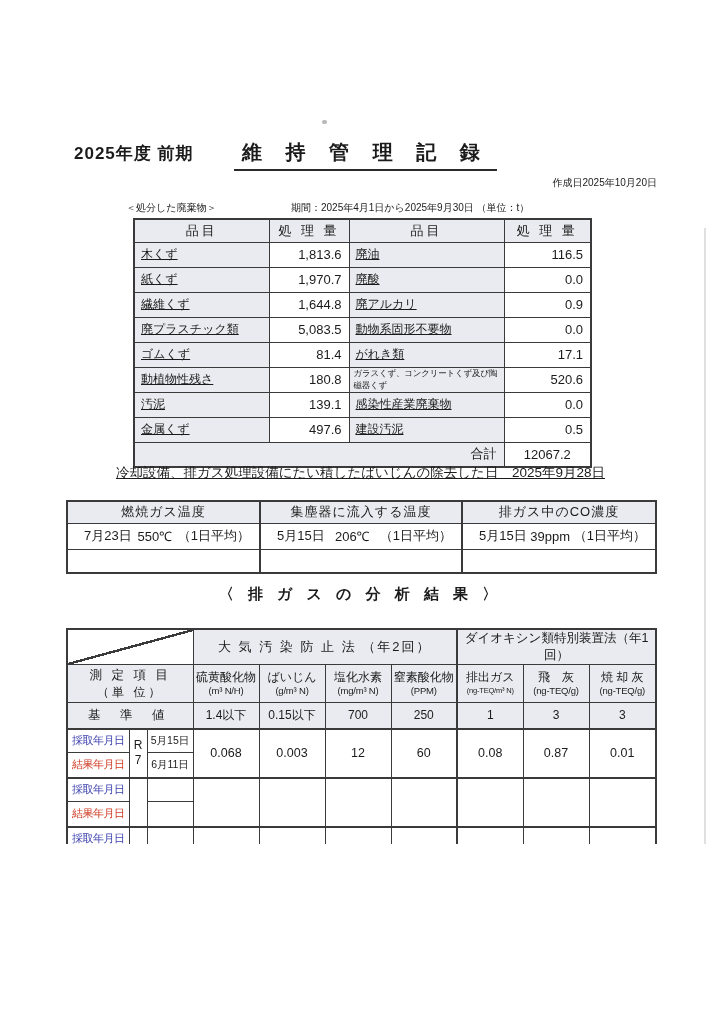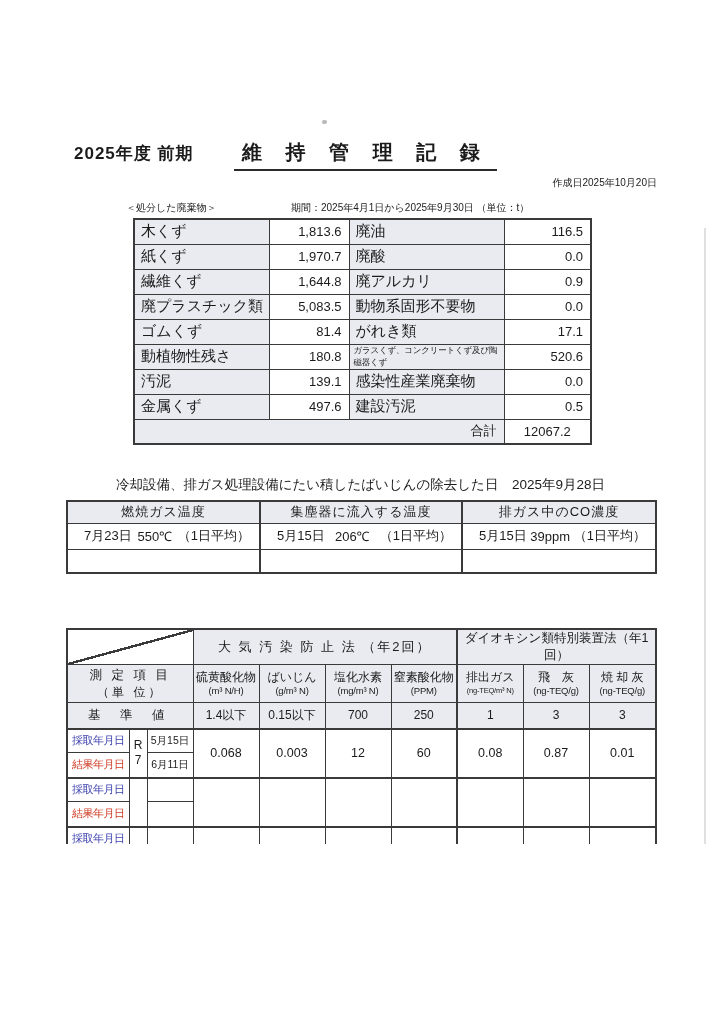--- a/index.html
+++ b/index.html
@@ -4,21 +4,21 @@
 <style>
   html,body{margin:0;padding:0;}
   .page{position:relative;width:724px;height:844px;background:#ffffff;overflow:hidden;
         font-family:"Liberation Sans",sans-serif;color:#1b1b1b;}
   .abs{position:absolute;}
   table{border-collapse:collapse;table-layout:fixed;}
   td{border:1.5px solid #3a3a3a;vertical-align:middle;overflow:hidden;padding:0;}
   .shade{background:#e9ebf0;}
   .ctr{text-align:center;}
   .hdr{font-size:13px;text-align:center;letter-spacing:3px;}
-  .item{font-size:15px;padding-left:6px;text-align:left;}
+  .item{font-size:12px;padding-left:6px;text-align:left;text-decoration:underline;}
   .item-sm{font-size:8.5px;padding-left:4px;text-align:left;letter-spacing:-0.2px;}
   .num{font-size:13px;text-align:right;padding-right:7px;padding-left:12px;}
   .fiscal{font-size:17px;font-weight:bold;letter-spacing:1px;}
   .title-wrap{font-size:20px;font-weight:bold;}
   .title-underline{display:inline-block;letter-spacing:9px;border-bottom:2px solid #2b2b2b;padding:0 8px 3px 8px;}
   .small-label{font-size:10px;}
   .note-ctr{font-size:13.5px;text-align:center;}
   .mhdr{font-size:13px;text-align:center;letter-spacing:1px;}
   .mrow{display:flex;justify-content:space-between;align-items:center;padding:0 9px 0 16px;font-size:13px;}
   .an-title{font-size:15px;font-weight:600;letter-spacing:5px;text-align:center;}
@@ -63,20 +63,26 @@
   <div class="abs small-label" style="left:291px;top:201px;">期間：2025年4月1日から2025年9月30日 （単位：t）</div>
 
   <table class="abs" style="left:133px;top:218px;width:457px;border:2px solid #3a3a3a;">
     <colgroup>
         <col style="width:135px">
         <col style="width:80px">
         <col style="width:155px">
         <col style="width:87px">
       </colgroup>
     <tbody>
+        <tr style="height:23px;">
+      <td class="hdr shade">品目</td>
+      <td class="hdr shade">処 理 量</td>
+      <td class="hdr shade">品目</td>
+      <td class="hdr shade">処 理 量</td>
+    </tr>
     <tr style="height:25px;">
       <td class="item shade">木くず</td>
       <td class="num">1,813.6</td>
       <td class="item shade">廃油</td>
       <td class="num">116.5</td>
     </tr>
     <tr style="height:25px;">
       <td class="item shade">紙くず</td>
       <td class="num">1,970.7</td>
       <td class="item shade">廃酸</td>
@@ -118,21 +124,21 @@
       <td class="item shade">建設汚泥</td>
       <td class="num">0.5</td>
     </tr>
     <tr style="height:25px;">
       <td class="num shade" colspan="3" style="font-size:13px;">合計</td>
       <td class="ctr" style="font-size:13px;margin-top:6px;">12067.2</td>
     </tr>
   </tbody>
     </table>
 
-  <div class="abs note-ctr" style="left:66px;top:476px;width:589px;">冷却設備、排ガス処理設備にたい積したばいじんの除去した日　2025年9月28日</div>
+  <div class="abs note-ctr" style="left:66px;top:464px;width:589px;text-decoration:underline;">冷却設備、排ガス処理設備にたい積したばいじんの除去した日　2025年9月28日</div>
 
   <table class="abs" style="left:66px;top:500px;width:589px;border:2px solid #3a3a3a;">
     <colgroup>
         <col style="width:193px">
         <col style="width:202px">
         <col style="width:194px">
       </colgroup>
     <tbody>
         <tr style="height:22px;">
       <td class="mhdr shade" style="border-width:1.5px 2.3px 1.5px 1.5px;">燃焼ガス温度</td>
@@ -163,20 +169,21 @@
       </td>
     </tr>
     <tr style="height:24px;">
       <td style="border-right-width:2.3px;"></td>
       <td style="border-right-width:2.3px;"></td>
       <td></td>
     </tr>
   </tbody>
     </table>
 
+  <div class="abs an-title" style="left:66px;top:585px;width:589px;">〈 排 ガ ス の 分 析 結 果 〉</div>
 
   <table class="abs" style="left:66px;top:628px;width:589px;border:2px solid #3a3a3a;padding-left:20px;">
     <colgroup>
       <col style="width:62px">
         <col style="width:18px">
         <col style="width:46px">
       <col style="width:66px">
         <col style="width:66px">
         <col style="width:66px">
         <col style="width:66px">

